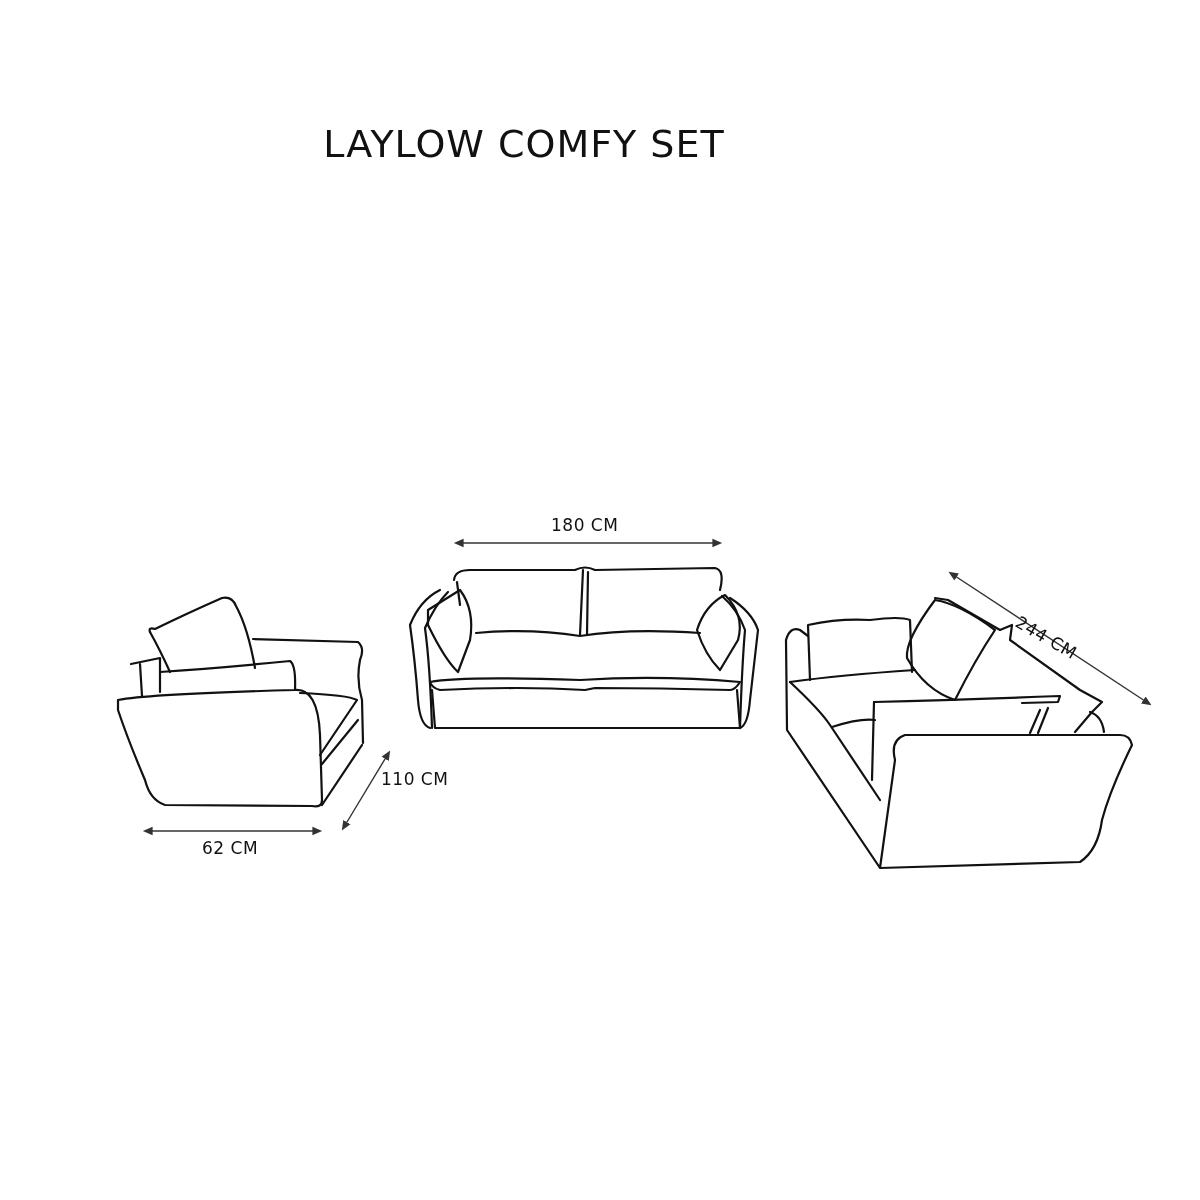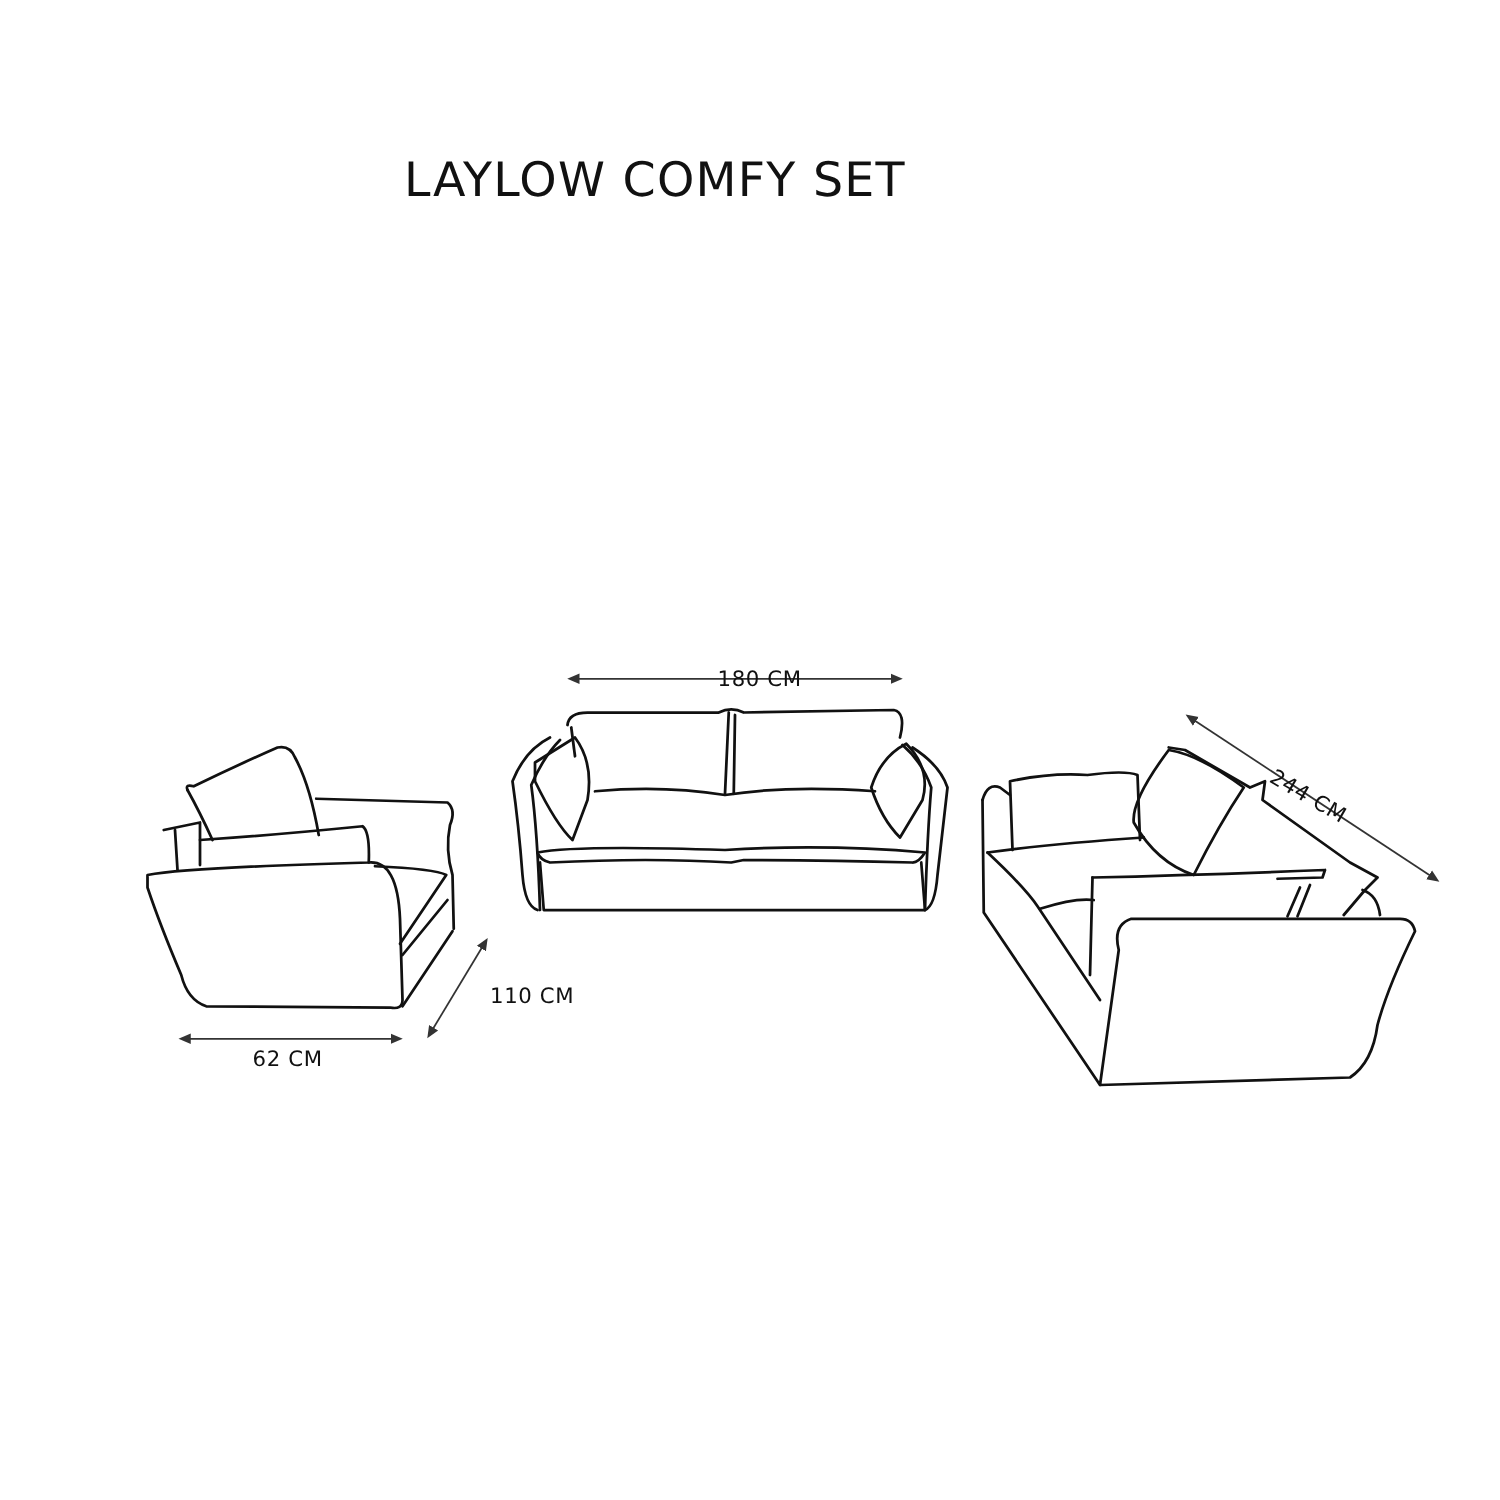--- a/index.html
+++ b/index.html
@@ -1,22 +1,22 @@
 <!DOCTYPE html>
 <html><head>
 <meta charset="utf-8">
 <style>
   html, body { margin: 0; padding: 0; background: #ffffff; }
   body { width: 1200px; height: 1200px; position: relative; overflow: hidden; font-family: "DejaVu Sans", sans-serif; color: #111; }
   .title { position: absolute; top: 122px; left: 0; width: 1048px; text-align: center; font-size: 38px; letter-spacing: 1px; font-weight: 400; }
   svg.drawing { position: absolute; left: 0; top: 0; }
   .dim { position: absolute; font-size: 17px; letter-spacing: 0.5px; color: #111; }
-  .d180 { left: 574px; top: 515px; margin-top: 19px; }
+  .d180 { left: 551px; top: 515px; }
   .d95 { left: 202px; top: 838px; }
-  .d110 { left: 381px; top: 787px; margin-left: 11px; }
+  .d110 { left: 381px; top: 769px; }
   .d244 { left: 1022px; top: 612px; transform: rotate(30deg); transform-origin: left top; }
   .stroke { fill: none; stroke: #111; stroke-width: 2.2; stroke-linejoin: round; stroke-linecap: round; }
   .arrow { fill: none; stroke: #333; stroke-width: 1.4; }
 </style>
 </head>
 <body>
 
 <div class="title">LAYLOW COMFY SET</div>
 
 <svg class="drawing" width="1200" height="1200" viewBox="0 0 1200 1200">

